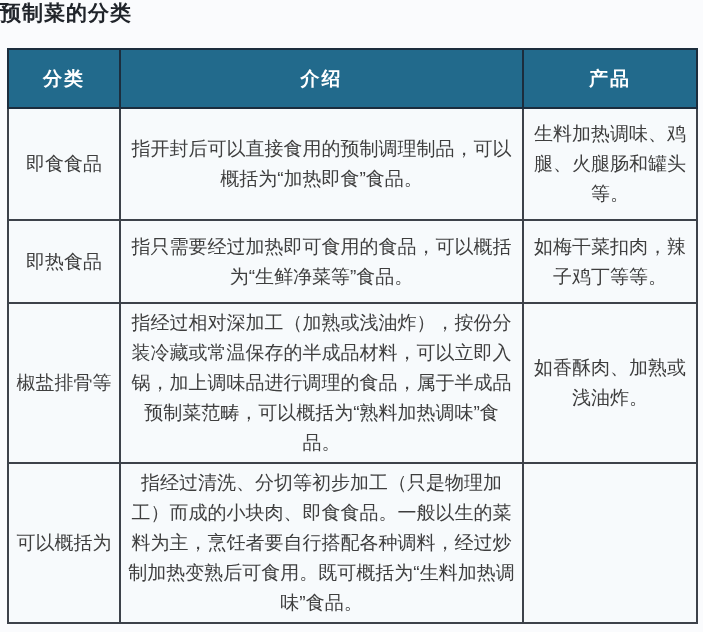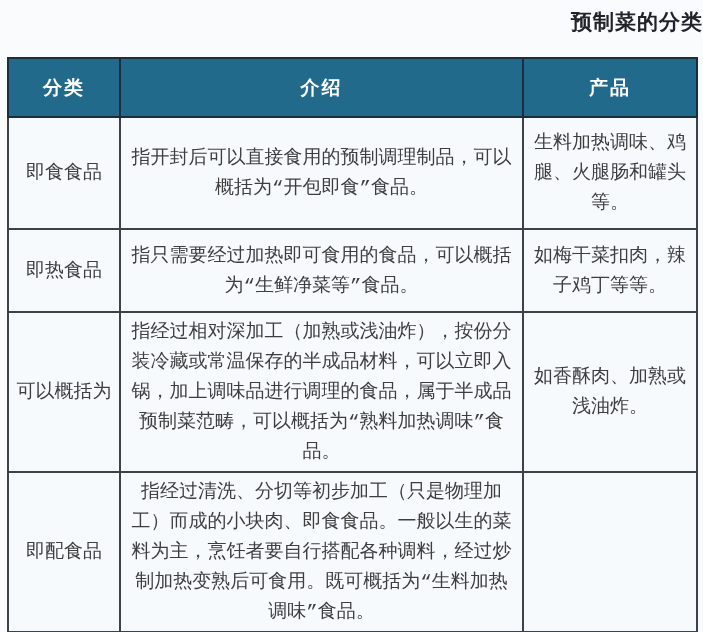--- a/index.html
+++ b/index.html
@@ -3,34 +3,32 @@
 <meta charset="utf-8">
 <style>
   * { margin: 0; padding: 0; box-sizing: border-box; }
   html, body {
     width: 703px; height: 632px;
     background: #fafbfd;
     font-family: "Liberation Sans", "DejaVu Sans", sans-serif;
     overflow: hidden;
   }
   .page-title {
-    padding-top: 9px;
-    text-align: right;
+    text-align: left;
     font-size: 21px;
     font-weight: bold;
     color: #20242a;
     letter-spacing: 1px;
     line-height: 26px;
   }
   table.classification {
     margin: 22px 0 12px 7px;
     width: 689px;
     border-collapse: collapse;
     table-layout: fixed;
-    font-family: Liberation Mono, monospace;
   }
   table.classification col.c1 { width: 112px; }
   table.classification col.c2 { width: 403px; }
   table.classification col.c3 { width: 174px; }
   table.classification th,
   table.classification td {
     border: 2px solid #3d424a;
     text-align: center;
     vertical-align: middle;
   }
@@ -69,32 +67,32 @@
   <thead>
     <tr>
       <th>分类</th>
       <th>介绍</th>
       <th>产品</th>
     </tr>
   </thead>
   <tbody>
     <tr>
       <td>即食食品</td>
-      <td>指开封后可以直接食用的预制调理制品，可以概括为“开包即食”食品。</td>
+      <td>指开封后可以直接食用的预制调理制品，可以概括为“加热即食”食品。</td>
       <td>生料加热调味、鸡腿、火腿肠和罐头等。</td>
     </tr>
     <tr>
       <td>即热食品</td>
       <td>指只需要经过加热即可食用的食品，可以概括为“生鲜净菜等”食品。</td>
       <td>如梅干菜扣肉，辣子鸡丁等等。</td>
     </tr>
     <tr>
-      <td>可以概括为</td>
+      <td>椒盐排骨等</td>
       <td>指经过相对深加工（加熟或浅油炸），按份分装冷藏或常温保存的半成品材料，可以立即入锅，加上调味品进行调理的食品，属于半成品预制菜范畴，可以概括为“熟料加热调味”食品。</td>
       <td>如香酥肉、加熟或浅油炸。</td>
     </tr>
     <tr>
-      <td>即配食品</td>
+      <td>可以概括为</td>
       <td>指经过清洗、分切等初步加工（只是物理加工）而成的小块肉、即食食品。一般以生的菜料为主，烹饪者要自行搭配各种调料，经过炒制加热变熟后可食用。既可概括为“生料加热调味”食品。</td>
       <td></td>
     </tr>
   </tbody>
 </table>
 
 </body></html>

